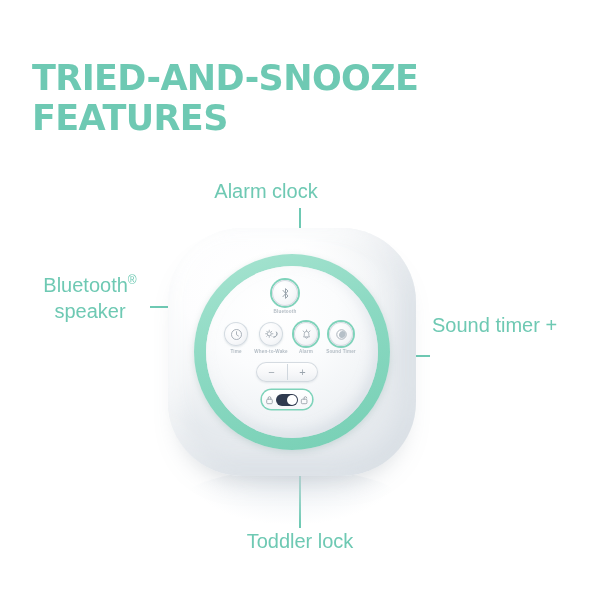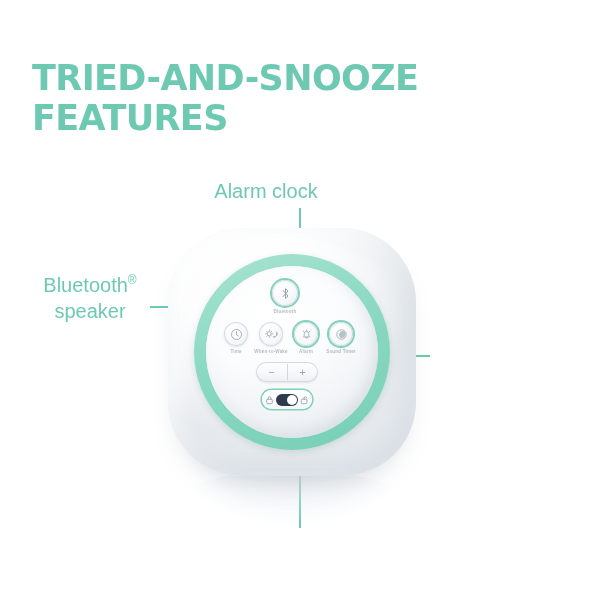--- a/index.html
+++ b/index.html
@@ -273,23 +273,26 @@
   <div class="callout" id="callout-alarm">
     <span>Alarm clock</span>
   </div>
 
   <div class="callout" id="callout-bluetooth">
     <span>Bluetooth</span><span class="sup">®</span><br>
     <span>speaker</span>
   </div>
 
   <div class="callout" id="callout-soundtimer">
-    <br>
-  </div>
-
+    <span>Sound timer +</span><br>
+  </div>
+
+  <div class="callout" id="callout-toddler">
+    <span>Toddler lock</span>
+  </div>
 
   <div id="device-reflection"></div>
 
   <div id="device">
     <div id="device-sheen"></div>
 
     <div id="teal-ring">
 
       <div id="face">
 

